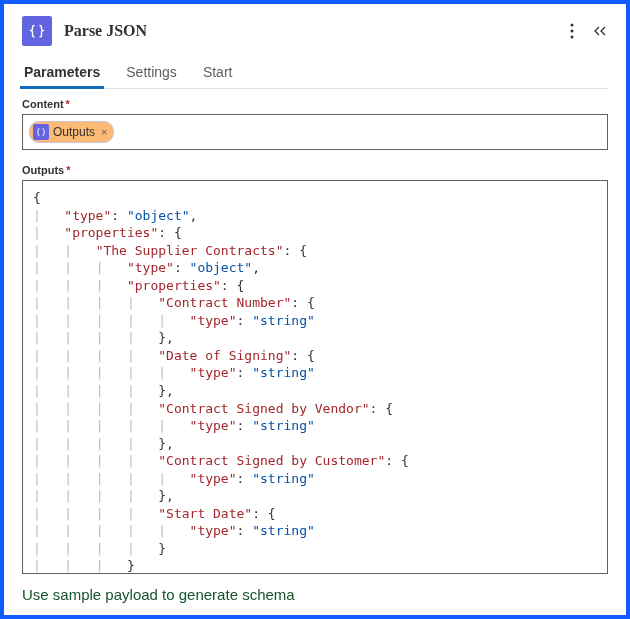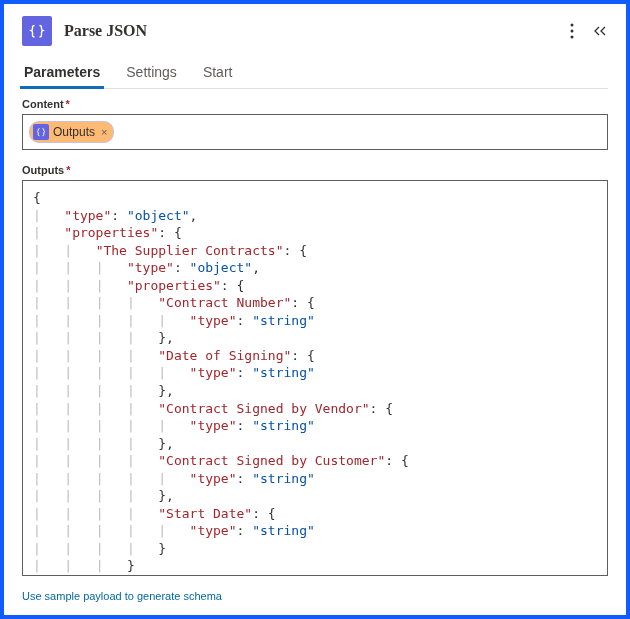--- a/index.html
+++ b/index.html
@@ -143,22 +143,22 @@
   white-space: pre;
   margin-bottom: 8px;
 }
 .schema-box .k1 { color: #a4262c; }
 .schema-box .k2 { color: #0451a5; }
 .schema-box .p { color: #323130; }
 .schema-box .guide { color: #bdbdbd; }
 
 .link-row { padding: 4px 0 12px 0; }
 .link {
-  color: #0369a1;
-  font-size: 11px;
+  color: #14532d;
+  font-size: 15px;
   cursor: pointer;
 }
 </style>
 </head>
 <body>
 
 <div class="frame">
   <div class="inner">
 
     <div class="header">

